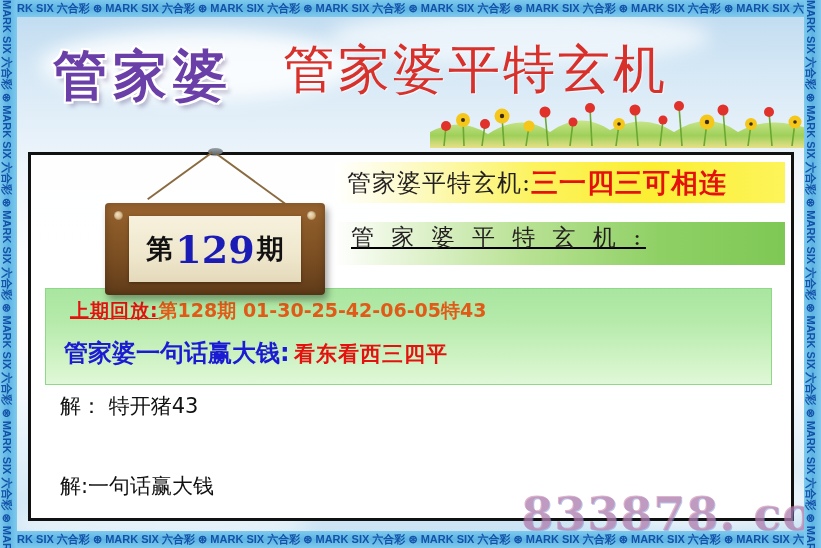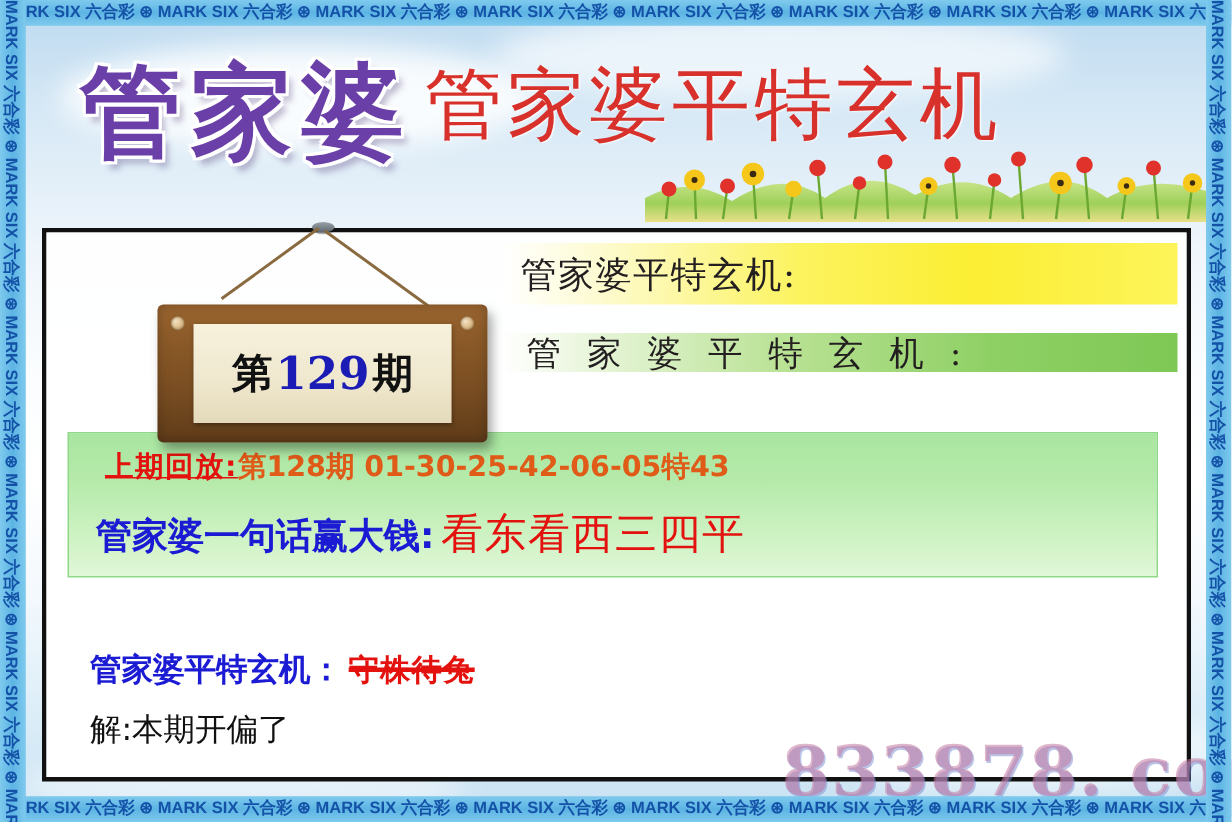--- a/index.html
+++ b/index.html
@@ -35,22 +35,22 @@
   .mk-top .mk-text,.mk-bottom .mk-text{left:0;top:0;}
   .mk-left .mk-text{
     transform-origin:0 0;transform:rotate(90deg);left:15px;top:0;
   }
   .mk-right .mk-text{
     transform-origin:0 0;transform:rotate(90deg);left:15px;top:0;
   }
 
   
   #logo{
-    position:absolute;left:53px;top:30px;z-index:10;
-    font-size:68px;font-weight:bold;letter-spacing:6px;
+    position:absolute;left:53px;top:40px;z-index:10;
+    font-size:54px;font-weight:bold;letter-spacing:6px;
     font-family:"DejaVu Sans","Liberation Sans",sans-serif;
     color:#6b3fa8;
     text-shadow:
       -2px -2px 0 #fff, 2px -2px 0 #fff, -2px 2px 0 #fff, 2px 2px 0 #fff,
       0 -2px 0 #fff, 0 2px 0 #fff, -2px 0 0 #fff, 2px 0 0 #fff,
       4px 5px 4px rgba(80,60,120,.35);
   }
   #main-title{
     position:absolute;left:283px;top:35px;z-index:10;
     font-size:52px;font-weight:normal;letter-spacing:3px;
@@ -103,43 +103,43 @@
     position:absolute;left:24px;top:13px;width:172px;height:66px;
     background:linear-gradient(180deg,#f7f1dd 0%,#efe7cd 60%,#e4d9ba 100%);
     box-shadow:0 1px 3px rgba(0,0,0,.35);
   }
   #issue{
     position:absolute;left:0;top:0;width:172px;height:66px;
     display:flex;align-items:center;justify-content:center;
     font-size:27px;font-weight:bold;color:#111;
     font-family:"DejaVu Serif","Liberation Serif",serif;
   }
-  #issue .num{color:#1b1bb5;font-size:30px;padding:0 2px;
+  #issue .num{color:#1b1bb5;font-size:38px;padding:0 2px;
     font-family:"DejaVu Serif","Liberation Serif",serif;}
 
   
   #band-yellow{
     position:absolute;left:335px;top:162px;width:450px;height:41px;z-index:14;
     background:linear-gradient(90deg,#ffffff 0%,#fdfbd2 14%,#fcf35f 44%,#fbee33 70%,#fdf45a 100%);
     display:flex;align-items:center;
   }
   #band-yellow .lead{
     font-size:24px;color:#231f20;letter-spacing:1px;margin-left:12px;
     font-family:"DejaVu Serif","Liberation Serif",serif;
   }
   #band-yellow .ans{
     font-size:27px;font-weight:bold;color:#e4120e;letter-spacing:1px;
     font-family:"DejaVu Sans","Liberation Sans",sans-serif;
   }
 
   
   #band-green{
-    position:absolute;left:335px;top:222px;width:450px;height:26px;z-index:14;
+    position:absolute;left:335px;top:222px;width:450px;height:43px;z-index:14;
     background:linear-gradient(90deg,#ffffff 0%,#eaf6dd 12%,#b9e294 42%,#8fd065 72%,#7ec855 100%);
-    display:flex;align-items:center;
+    display:flex;text-decoration:underline;
   }
   #band-green .lead{
     font-size:23px;color:#231f20;letter-spacing:5px;margin-left:16px;
     font-family:"DejaVu Serif","Liberation Serif",serif;
   }
   #band-green .ans{
     font-size:26px;font-weight:bold;color:#e4120e;letter-spacing:1px;
     font-family:"DejaVu Sans","Liberation Sans",sans-serif;
   }
 
@@ -163,21 +163,21 @@
     margin-top:40px;
   }
   #prevline{
     position:absolute;left:18px;top:48px;white-space:nowrap;
   }
   #prevline .lbl{
     font-size:24px;font-weight:bold;color:#1b1bd4;
     font-family:"DejaVu Sans","Liberation Sans",sans-serif;
   }
   #prevline .val{
-    font-size:28px;font-weight:normal;color:#e4120e;letter-spacing:1px;
+    font-size:21px;font-weight:bold;color:#e4120e;letter-spacing:1px;
     font-family:"DejaVu Sans","Liberation Sans",sans-serif;
   }
 
   
   .row{position:absolute;left:60px;white-space:nowrap;z-index:14;}
   #row1{top:392px;}
   #row2{top:432px;}
   #row3{top:472px;}
   .row .blk{font-size:21px;color:#111;font-family:"DejaVu Sans","Liberation Sans",sans-serif;}
   .row .blu{font-size:21px;font-weight:bold;color:#1b1bd4;font-family:"DejaVu Sans","Liberation Sans",sans-serif;}
@@ -291,42 +291,42 @@
           <span>第</span>
             <span class="num">129</span>
             <span>期</span>
         </div>
       </div>
     </div>
   </div>
 
   <div id="band-yellow">
     <span class="lead">管家婆平特玄机:</span>
+    <span class="ans">三一四三可相连</span>
   </div>
 
   <div id="band-green">
     <span class="lead">管 家 婆 平 特 玄 机 :</span>
   </div>
 
   <div id="green-box">
     <div id="recap">
       <span class="lbl">上期回放:</span><span class="val">第128期 01-30-25-42-06-05特43</span>
     </div>
     <div id="prevline">
       <span class="lbl">管家婆一句话赢大钱:</span>
       <span class="val">看东看西三四平</span>
     </div>
   </div>
 
-  <div class="row" id="row2">
-    <span class="blu">管家婆平特玄机：</span>
-    <span class="red-strike">守株待兔</span>
+  <div class="row" id="row1">
+    <span class="blk">解： 特开猪43</span>
   </div>
   <div class="row" id="row3">
-    <span class="blk">解:本期开偏了</span>
+    <span class="blk">解:一句话赢大钱</span>
   </div>
 
   <div id="watermark">833878. com</div>
 
   <div class="mk-border mk-top">
     <div class="mk-text">MARK SIX 六合彩 ⊛ MARK SIX 六合彩 ⊛ MARK SIX 六合彩 ⊛ MARK SIX 六合彩 ⊛ MARK SIX 六合彩 ⊛ MARK SIX 六合彩 ⊛ MARK SIX 六合彩 ⊛ MARK SIX 六合彩 ⊛ MARK SIX 六合彩 ⊛ MARK SIX 六合彩 ⊛</div>
   </div>
   <div class="mk-border mk-bottom">
     <div class="mk-text">MARK SIX 六合彩 ⊛ MARK SIX 六合彩 ⊛ MARK SIX 六合彩 ⊛ MARK SIX 六合彩 ⊛ MARK SIX 六合彩 ⊛ MARK SIX 六合彩 ⊛ MARK SIX 六合彩 ⊛ MARK SIX 六合彩 ⊛ MARK SIX 六合彩 ⊛ MARK SIX 六合彩 ⊛</div>
   </div>

